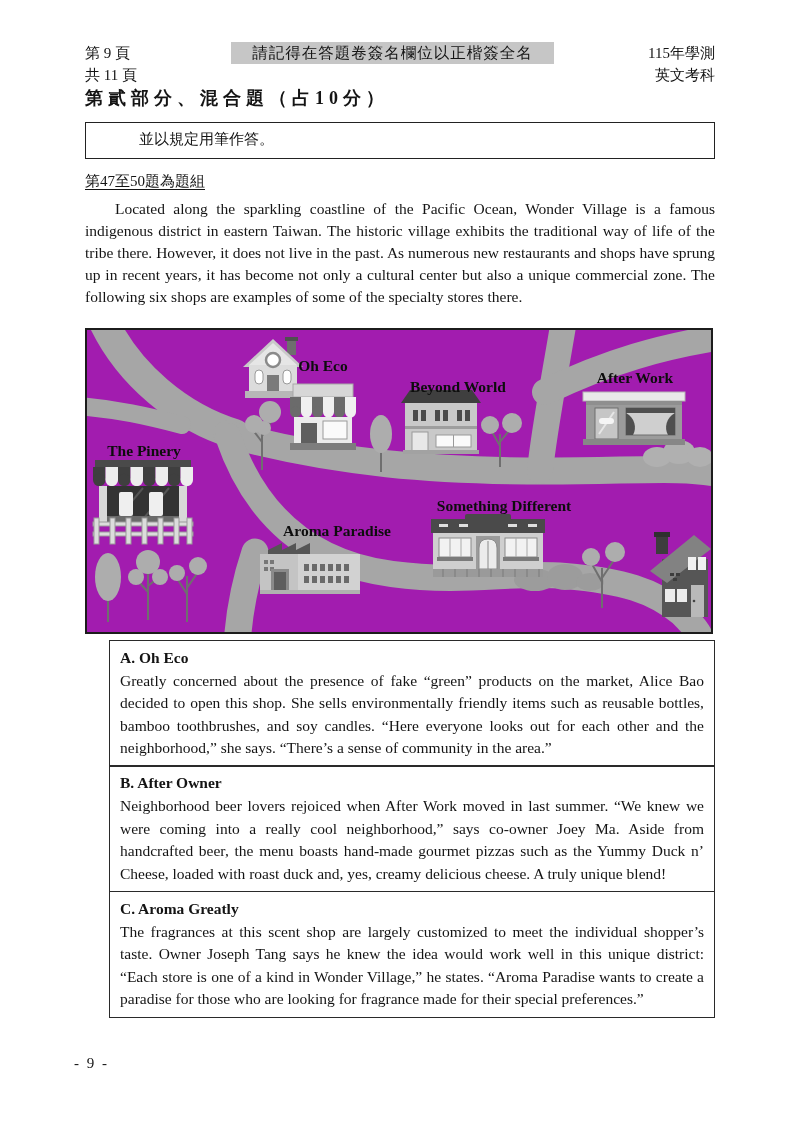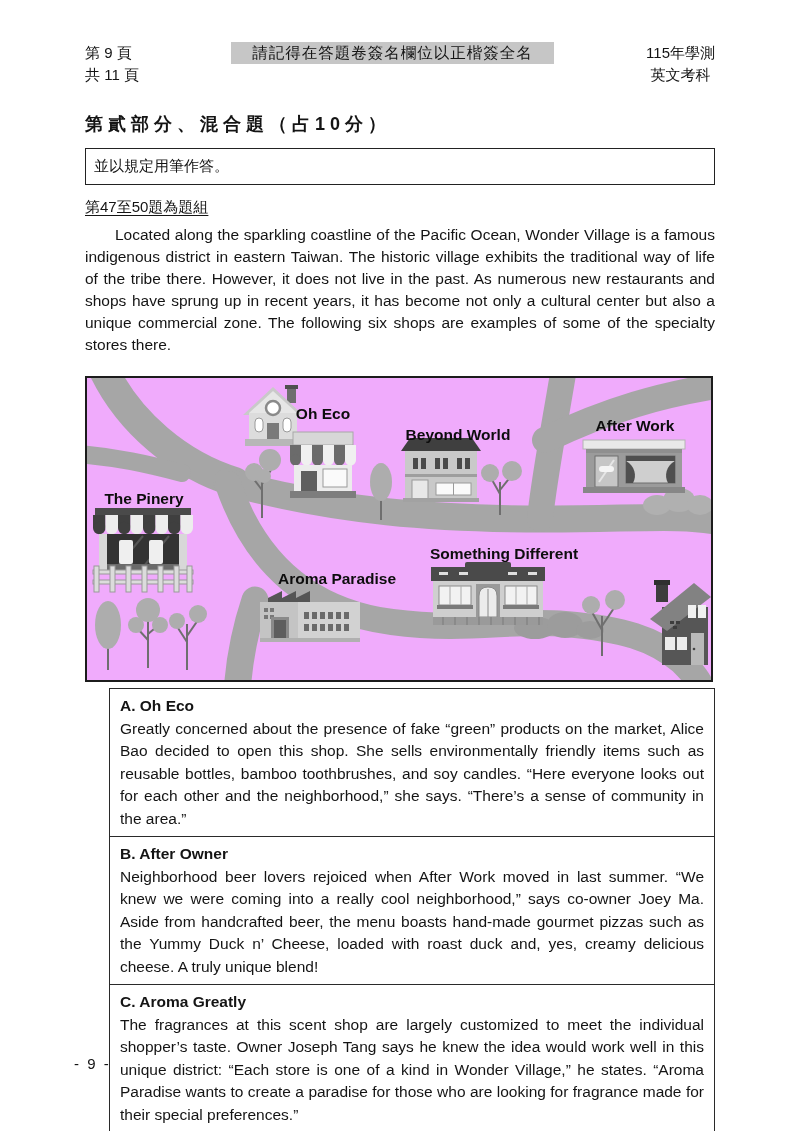--- a/index.html
+++ b/index.html
@@ -2,53 +2,52 @@
 <html><head>
 <meta charset="utf-8">
 <style>
   * { margin:0; padding:0; box-sizing:border-box; }
   html,body { background:#ffffff; }
   .page {
     position:relative;
     width:800px; height:1131px;
     background:#ffffff;
     color:#141414;
-    font-family:Liberation Sans, sans-serif;
+    font-family:Liberation Serif, serif;
     overflow:hidden;
   }
   .content { width:630px; margin:0 auto; padding-top:42px; }
 
   
   .hdr { display:flex; justify-content:space-between; align-items:flex-start; font-size:15px; line-height:22px; }
   .hdr-left div, .hdr-right div { white-space:nowrap; }
-  .hdr-right { text-align:center; }
+  .hdr-right { text-align:right; }
   .notice {
     background:#c6c6c6;
     padding:0 21px;
     font-size:15.5px;
     letter-spacing:1px;
   }
 
   
   .sec-title {
-    margin-top:26px;
     font-size:18px;
     font-weight:bold;
     letter-spacing:5px;
   }
 
   
   .instr {
     margin-top:12px;
     border:1.5px solid #222;
     padding:5px 8px 7px 8px;
     font-size:15px;
     line-height:23px;
   }
-  .instr .cont { }
+  .instr .cont { margin-left:45px; }
 
   
   .group-head {
     margin-top:13px;
     font-size:15px;
     text-decoration:underline;
     text-underline-offset:3px;
   }
 
   
@@ -59,21 +58,21 @@
     text-align:justify;
     text-indent:30px;
   }
 
   
   .map {
     margin-top:20px;
     position:relative;
     width:628px; height:306px;
     border:2px solid #1c1c1c;
-    background:#f0abfc;
+    background:#a21caf;
   }
   .map svg { position:absolute; left:0; top:0; }
   .map-label {
     position:absolute;
     transform:translateX(-50%);
     font-weight:bold;
     font-size:15.5px;
     white-space:nowrap;
     color:#0d0d0d;
   }

